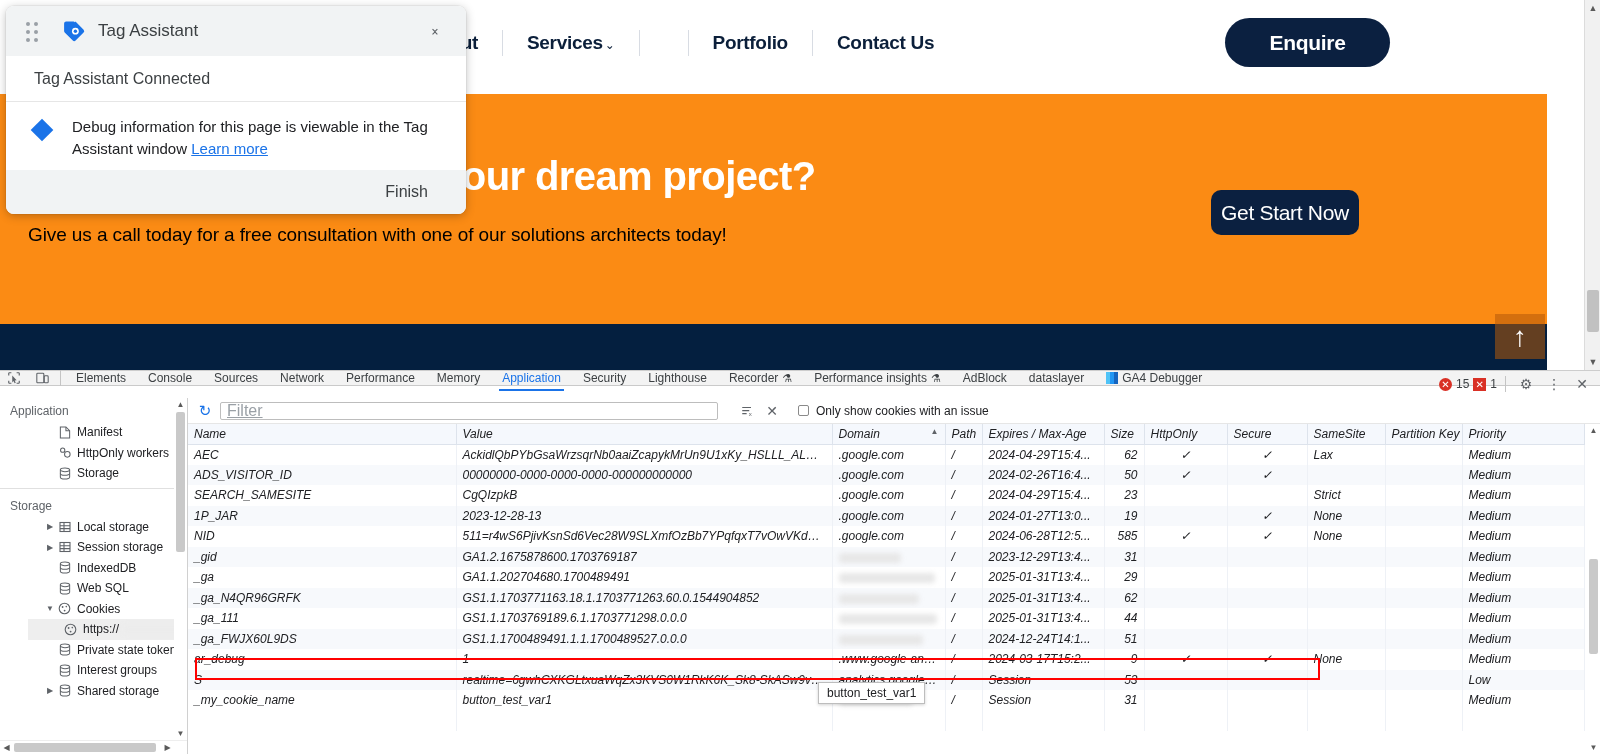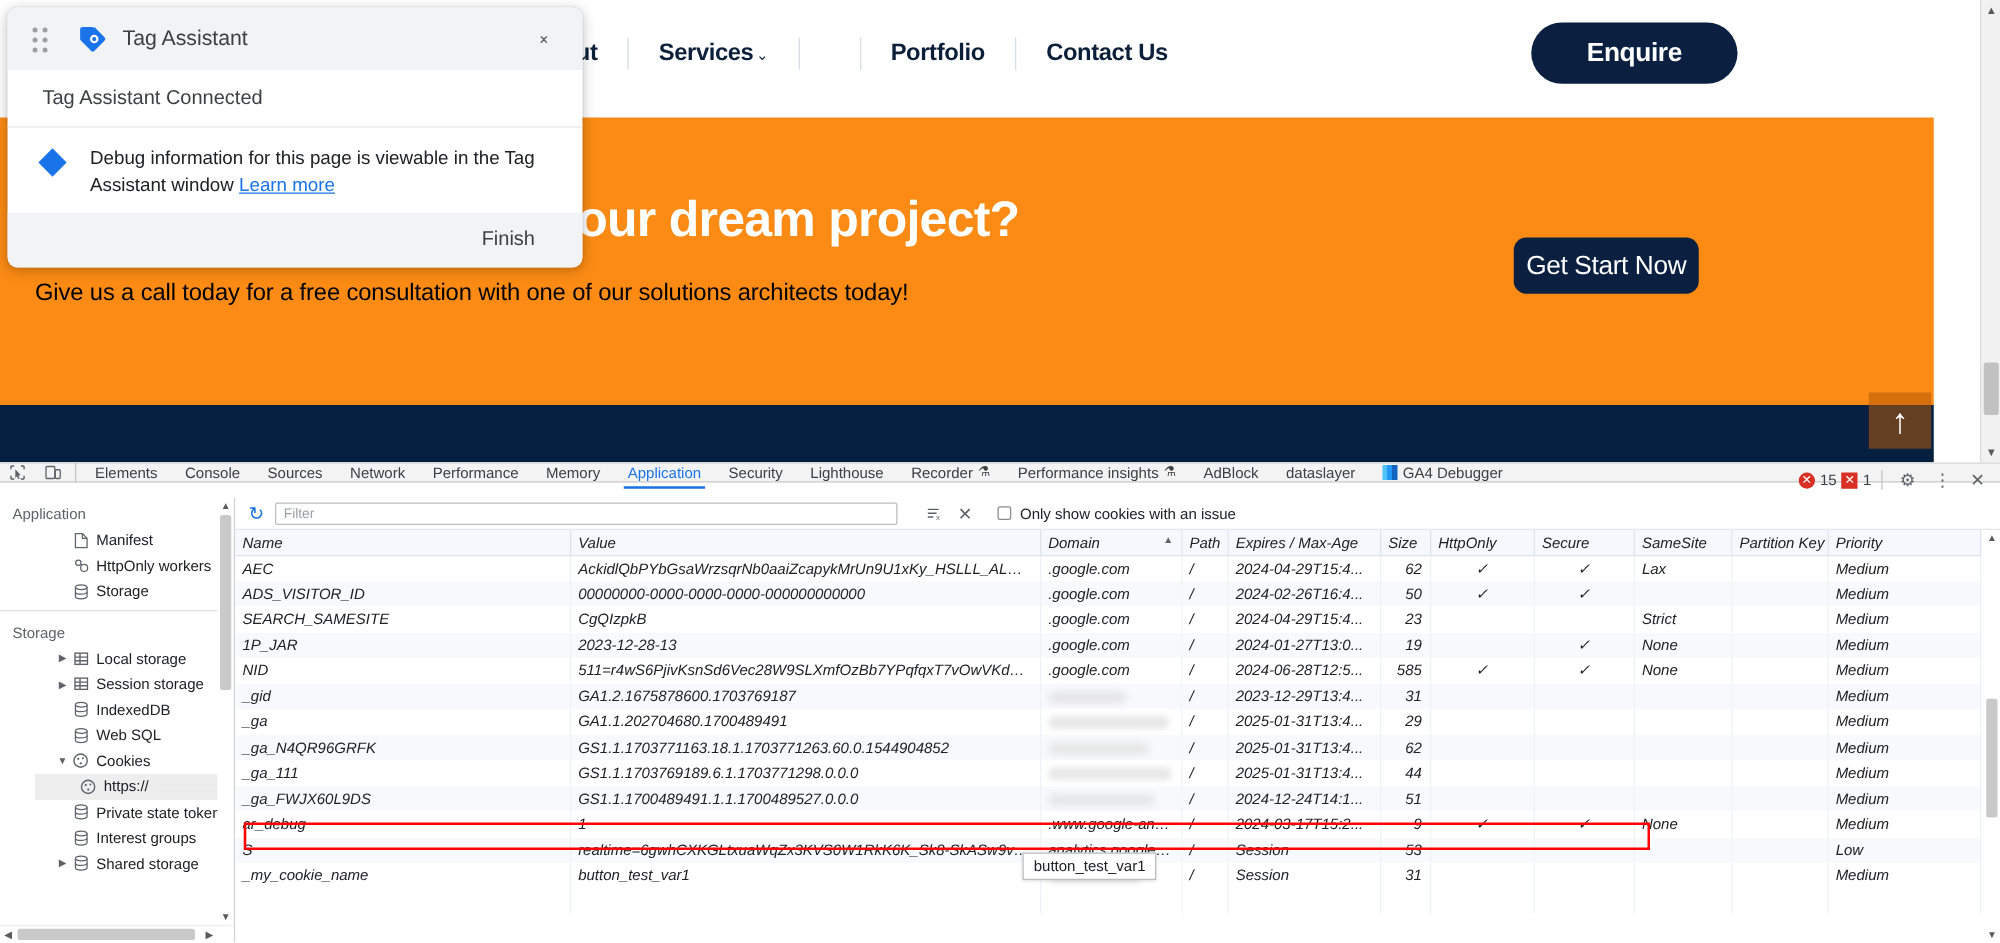--- a/index.html
+++ b/index.html
@@ -147,21 +147,21 @@
   .tw { width: 12px; flex: none; color: #5f6368; font-size: 8px; display: flex; align-items: center; justify-content: center; }
   .sb-ico { width: 17px; flex: none; display: flex; align-items: center; justify-content: center; color: #5f6368; }
   .sb-label { margin-left: 4px; }
   .redacted { display: inline-block; height: 11px; border-radius: 3px; background: #ececec;
     filter: blur(2.2px); vertical-align: middle; }
 
   
   .dt-main { flex: 1; position: relative; overflow: hidden; }
   .ck-toolbar { height: 26px; display: flex; align-items: center; padding: 0 6px; background: #fff; border-bottom: 1px solid #e6e6e6; }
   .ck-refresh { width: 22px; height: 22px; display: flex; align-items: center; justify-content: center; color: #1a73e8; font-size: 15px; }
-  .ck-filter { flex: 0 0 498px; height: 18px; border: 1px solid #bdbdbd; border-radius: 2px; padding: 0 6px; font-size: 11px; color: #9aa0a6; display: flex; align-items: center; background: #fff; margin-left: 4px; }
+  .ck-filter { flex: 0 0 498px; height: 18px; border: 1px solid #bdbdbd; border-radius: 2px; padding: 0 6px; font-size: 16px; color: #9aa0a6; display: flex; align-items: center; background: #fff; margin-left: 4px; text-decoration: underline; }
   .ck-clearall { width: 26px; height: 22px; display: flex; align-items: center; justify-content: center; color: #5f6368; font-size: 13px; margin-left: 16px; }
   .ck-x { width: 24px; height: 22px; display: flex; align-items: center; justify-content: center; color: #5f6368; font-size: 14px; }
   .ck-chk { width: 11px; height: 11px; border: 1px solid #8a8a8a; border-radius: 2px; margin-left: 14px; }
   .ck-chk-lbl { margin-left: 7px; font-size: 12px; color: #202124; }
 
   .ck-table-wrap { position: absolute; left: 0; top: 26px; right: 0; bottom: 0; overflow: hidden; }
   table.ck { border-collapse: collapse; width: 1396px; table-layout: fixed; font-size: 12px; font-style: italic; }
   table.ck th {
     background: #f5f8fd; color: #202124; font-weight: normal; text-align: left;
     height: 20px; padding: 0 6px; border-right: 1px solid #dde3ec; border-bottom: 1px solid #dde3ec;

